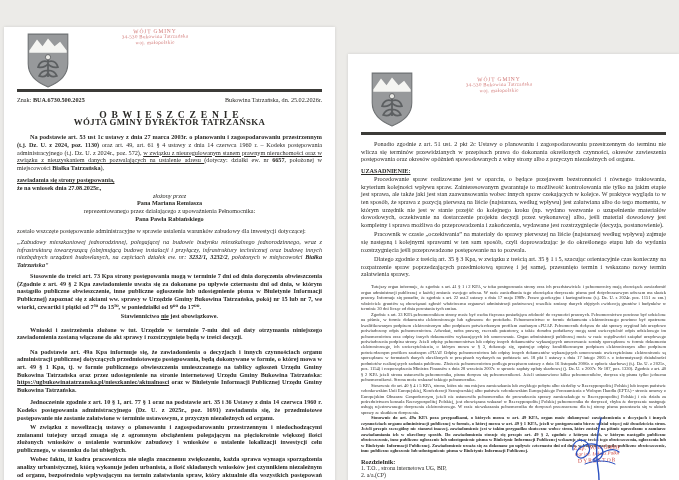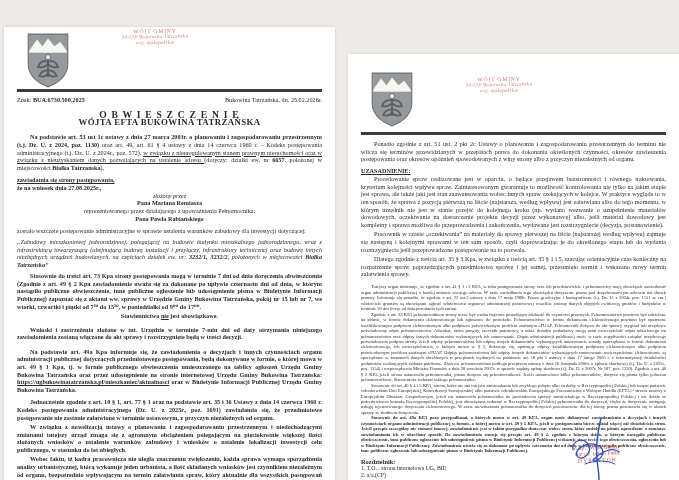--- a/index.html
+++ b/index.html
@@ -67,21 +67,21 @@
 
   <div class="rule" style="top:62px;"></div>
 
   <div class="content" style="top:69px;">
     <div class="row">
       <span><span>Znak: </span><span class="b">BUA.6730.500.2025</span></span>
       <span>Bukowina Tatrzańska, dn. 25.02.2026r.</span>
     </div>
 
     <div class="center title1">O B W I E S Z C Z E N I E</div>
-    <div class="center title2">WÓJTA EFTA BUKOWINA TATRZAŃSKA</div>
+    <div class="center title2">WÓJTA GMINY DYREKTOR TATRZAŃSKA</div>
 
     <p class="p"><span class="b">Na podstawie art. 53 ust 1c ustawy z dnia 27 marca 2003r. o planowaniu i zagospodarowaniu przestrzennym (t.j. Dz. U. z 2024, poz. 1130) </span><span>oraz art. 49, art. 61 § 4 ustawy z dnia 14 czerwca 1960 r. – Kodeks postępowania administracyjnego (t.j. Dz. U. z 2024r., poz. 572), </span><span class="u">w związku z nieuregulowanym stanem prawnym nieruchomości oraz w związku z nieuzyskaniem danych pozwalających na ustalenie adresu </span><span>(dotyczy: działki ew. nr </span><span class="b">6657</span><span>, położonej w miejscowości </span><span class="b">Białka Tatrzańska</span><span>),</span></p>
 
     <div class="gap-s"></div>
     <div class="b u">zawiadamia się strony postępowania,</div>
     <div class="b">że na wniosek dnia 27.08.2025r.,</div>
 
     <div class="center i">złożony przez</div>
     <div class="center b">Pana Mariana Remiasza</div>
     <div class="center">reprezentowanego przez działającego z upoważnienia Pełnomocnika:</div>

